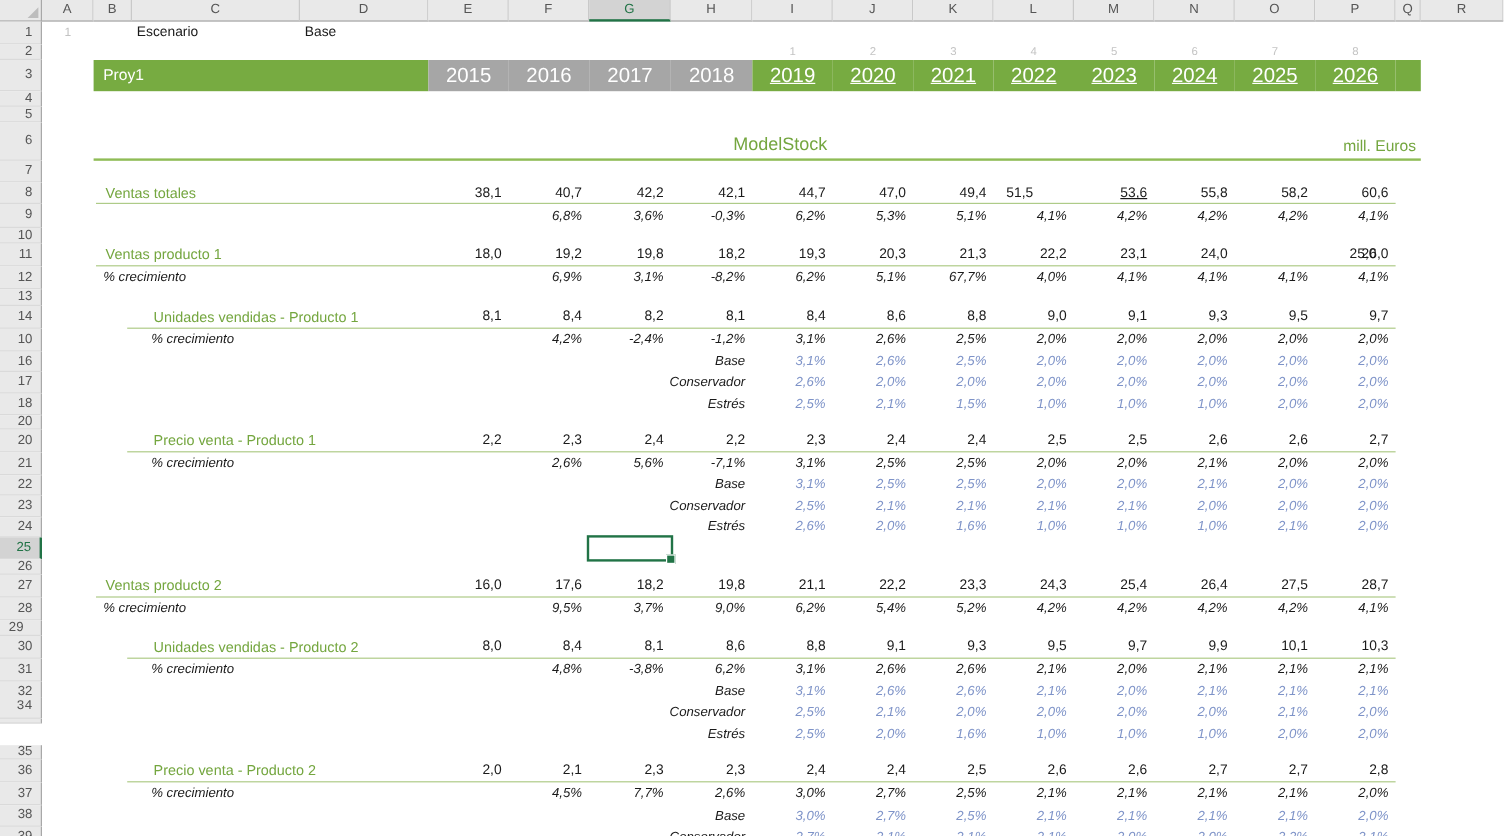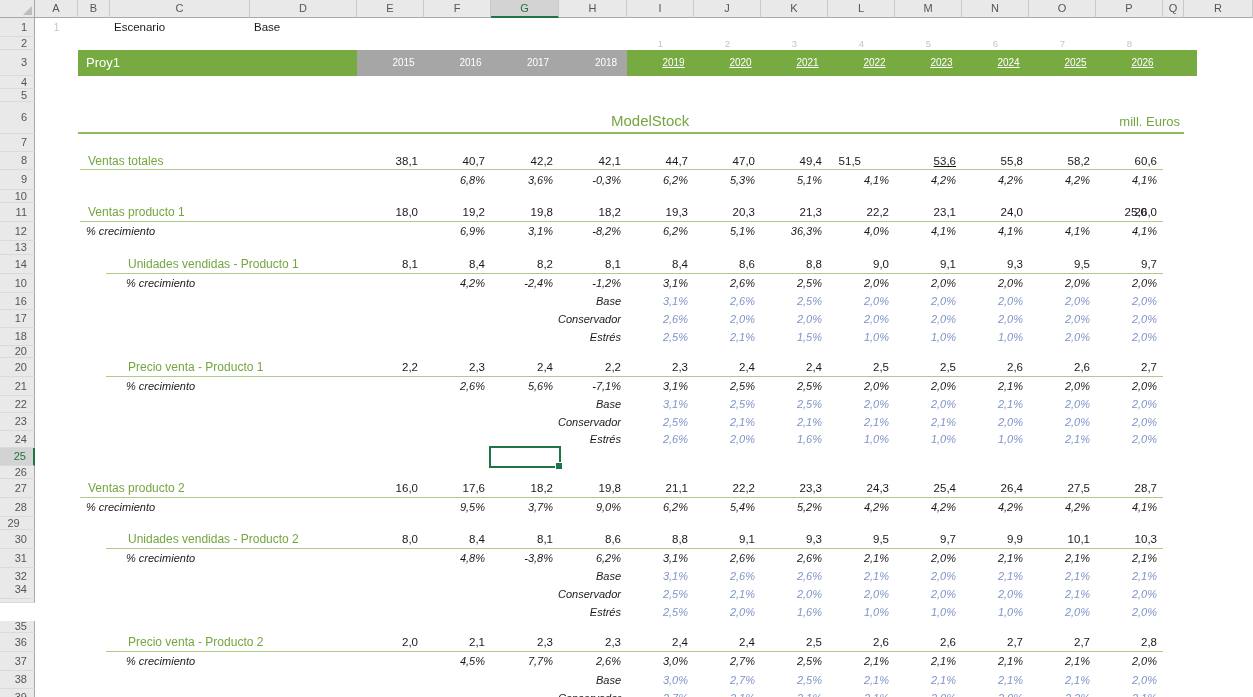--- a/index.html
+++ b/index.html
@@ -14,21 +14,21 @@
   .rowhead{position:absolute;left:0;width:35px;box-sizing:border-box;background:#E9E9E9;
            border-right:1px solid #A8A8A8;border-bottom:1px solid #DADADA;
            font-size:11px;color:#555;text-align:right;padding-right:7px;white-space:nowrap;}
   .rowhead.sel{background:#D3D3D3;border-right:2px solid var(--selection-green);color:var(--selection-green);}
   #corner{position:absolute;left:0;top:0;width:35px;height:18px;box-sizing:border-box;background:#E9E9E9;
           border-right:1px solid #A8A8A8;border-bottom:1px solid #A8A8A8;}
   #corner::after{content:"";position:absolute;right:2px;bottom:2px;
           border-left:9px solid transparent;border-bottom:9px solid #BDBDBD;}
   
   .banner-cell{position:absolute;top:50px;height:26px;line-height:26px;color:#fff;
-               font-size:10px;text-align:center;white-space:nowrap;padding-left:13px;}
+               font-size:17px;text-align:center;white-space:nowrap;}
   .banner-cell.hist{background:var(--band-gray);}
   .banner-cell.fcst{background:var(--band-green);text-decoration:underline;}
   #proy1{left:78px;top:50px;width:279px;height:26px;line-height:26px;box-sizing:border-box;
          padding-left:8px;background:var(--band-green);color:#fff;font-size:13px;}
   .pnum{position:absolute;top:37px;height:13px;line-height:13px;font-size:9.5px;
         color:#C4C4C4;text-align:center;}
   
   #a1-num{left:35px;top:18px;width:43px;height:19px;line-height:19px;text-align:center;
           color:#C2C2C2;font-size:10px;}
   #escenario-label{left:114px;top:18px;height:19px;line-height:19px;font-size:11.5px;color:#1a1a1a;}
@@ -105,21 +105,21 @@
       <div class="rowhead" style="top: 431px; height: 17px; line-height: 16px;">24</div>
       <div class="rowhead sel" style="top: 448px; height: 18px; line-height: 17px;">25</div>
       <div class="rowhead" style="top: 466px; height: 13px; line-height: 12px;">26</div>
       <div class="rowhead" style="top: 479px; height: 19px; line-height: 18px;">27</div>
       <div class="rowhead" style="top: 498px; height: 19px; line-height: 18px;">28</div>
       <div class="rowhead" style="top: 517px; height: 13px; line-height: 12px; text-align: center;">29</div>
       <div class="rowhead" style="top: 530px; height: 19px; line-height: 18px;">30</div>
       <div class="rowhead" style="top: 549px; height: 19px; line-height: 18px;">31</div>
       <div class="rowhead" style="top: 568px; height: 17px; line-height: 16px;">32</div>
       <div class="rowhead" style="top: 585px; height: 18px; line-height: 17px;">33</div>
-      <div class="rowhead" style="top: 581px; height: 18px; line-height: 17px;">34</div>
+      <div class="rowhead" style="top: 581px; height: 18px; line-height: 17px; font-family: Liberation Mono, monospace;">34</div>
       <div class="rowhead" style="top: 621px; height: 12px; line-height: 11px;">35</div>
       <div class="rowhead" style="top: 633px; height: 19px; line-height: 18px;">36</div>
       <div class="rowhead" style="top: 652px; height: 19px; line-height: 18px;">37</div>
       <div class="rowhead" style="top: 671px; height: 18px; line-height: 17px;">38</div>
       <div class="rowhead" style="top: 689px; height: 18px; line-height: 17px;">39</div>
     </div>
 
   <div id="grid" style="position:absolute;left:0;top:0;width:100%;height:100%;">
     <div class="abs" id="a1-num">1</div>
     <div class="abs" id="escenario-label">Escenario</div>
@@ -189,21 +189,21 @@
       <div class="abs num" style="left: 895px; top: 203px; width: 61px; line-height: 19px;">23,1</div>
       <div class="abs num" style="left: 962px; top: 203px; width: 61px; line-height: 19px;">24,0</div>
       <div class="abs num" style="left: 1086px; top: 203px; width: 61px; line-height: 19px;">25,0</div>
       <div class="abs num" style="left: 1096px; top: 203px; width: 61px; line-height: 19px;">26,0</div>
       <div class="abs growth-label" style="left: 86px; top: 222px; line-height: 19px;">% crecimiento</div>
       <div class="abs pct" style="left: 424px; top: 222px; width: 61px; line-height: 19px;">6,9%</div>
       <div class="abs pct" style="left: 491px; top: 222px; width: 62px; line-height: 19px;">3,1%</div>
       <div class="abs pct" style="left: 559px; top: 222px; width: 62px; line-height: 19px;">-8,2%</div>
       <div class="abs pct" style="left: 627px; top: 222px; width: 61px; line-height: 19px;">6,2%</div>
       <div class="abs pct" style="left: 694px; top: 222px; width: 61px; line-height: 19px;">5,1%</div>
-      <div class="abs pct" style="left: 761px; top: 222px; width: 61px; line-height: 19px;">36,3%</div>
+      <div class="abs pct" style="left: 761px; top: 222px; width: 61px; line-height: 19px;">67,7%</div>
       <div class="abs pct" style="left: 828px; top: 222px; width: 61px; line-height: 19px;">4,0%</div>
       <div class="abs pct" style="left: 895px; top: 222px; width: 61px; line-height: 19px;">4,1%</div>
       <div class="abs pct" style="left: 962px; top: 222px; width: 61px; line-height: 19px;">4,1%</div>
       <div class="abs pct" style="left: 1029px; top: 222px; width: 61px; line-height: 19px;">4,1%</div>
       <div class="abs pct" style="left: 1096px; top: 222px; width: 61px; line-height: 19px;">4,1%</div>
       <div class="abs glabel" style="left: 128px; top: 255px; line-height: 19px;">Unidades vendidas - Producto 1</div>
       <div class="rule" style="left: 106px; top: 273px; width: 1057px;"></div>
       <div class="abs num" style="left: 357px; top: 255px; width: 61px; line-height: 19px;">8,1</div>
       <div class="abs num" style="left: 424px; top: 255px; width: 61px; line-height: 19px;">8,4</div>
       <div class="abs num" style="left: 491px; top: 255px; width: 62px; line-height: 19px;">8,2</div>

